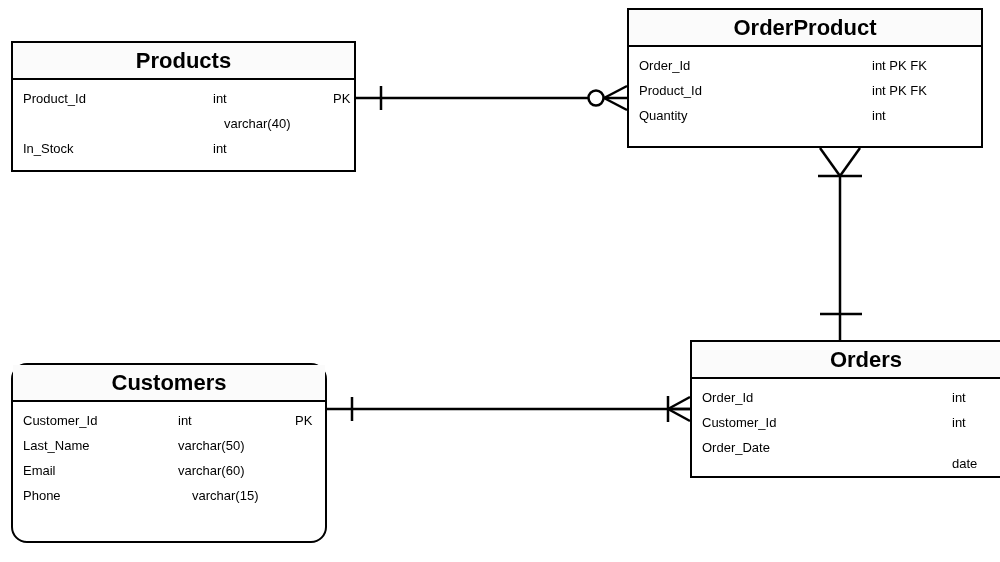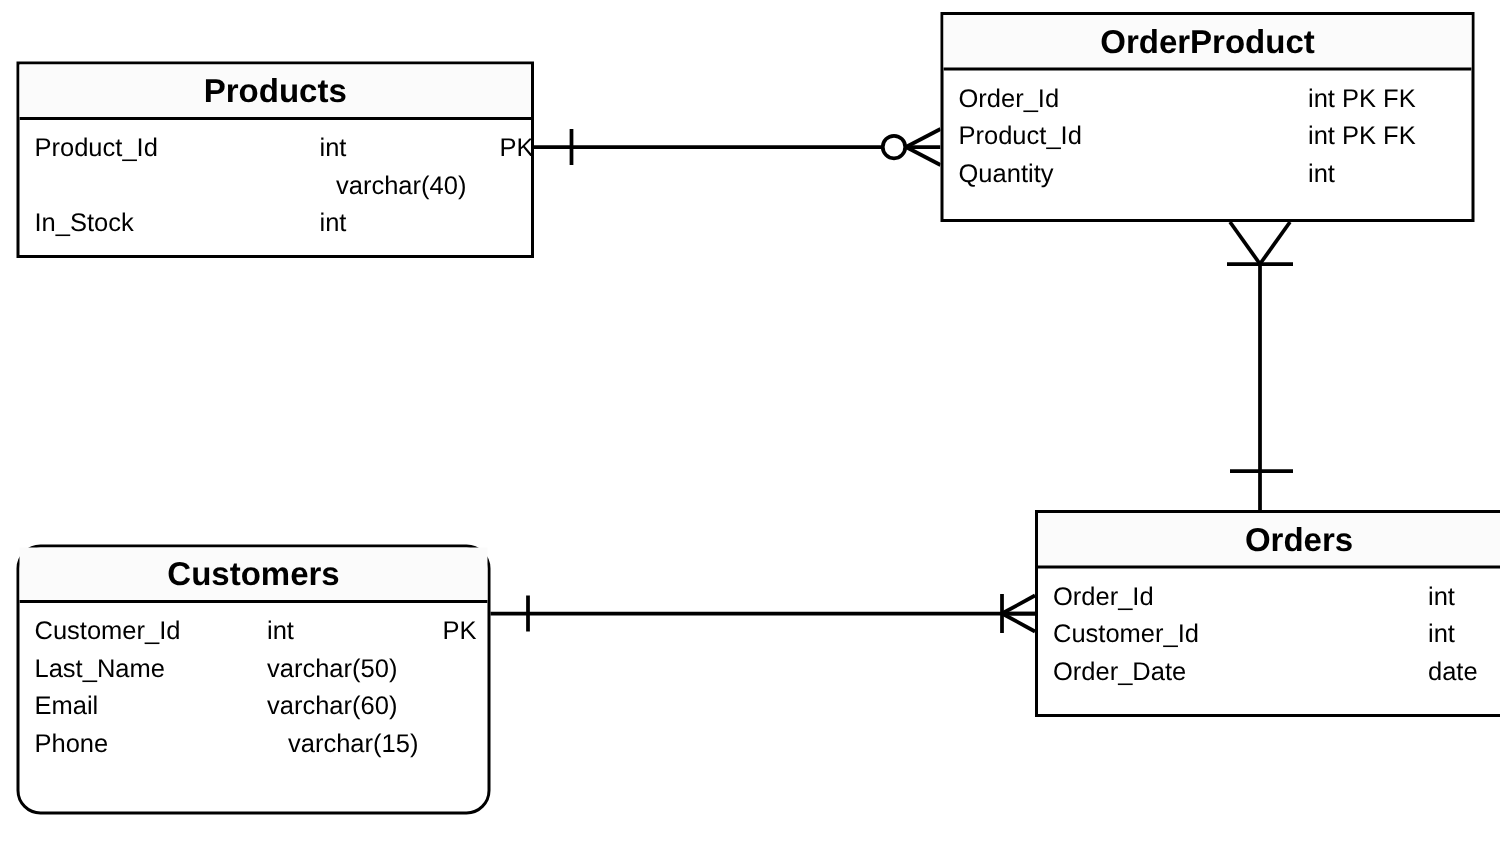--- a/index.html
+++ b/index.html
@@ -37,21 +37,21 @@
   }
   .entity-body {
     position: relative;
     padding: 6px 0 8px 0;
   }
   .attr-row {
     position: relative;
     height: 25px;
     line-height: 25px;
     white-space: nowrap;
-    font-size: 17px;
+    font-size: 13px;
     color: #000000;
   }
   .attr-name {
     position: absolute;
     left: 10px;
   }
   .attr-type {
     position: absolute;
   }
   .attr-key {
@@ -183,19 +183,19 @@
         <span class="attr-type" style="left:260px;">int</span>
 
       </div>
       <div class="attr-row">
         <span class="attr-name">Customer_Id</span>
         <span class="attr-type" style="left:260px;">int</span>
 
       </div>
       <div class="attr-row">
         <span class="attr-name">Order_Date</span>
-        <span class="attr-type" style="left:260px;">date</span>
+        <span class="attr-type" style="left:260px;margin-top:16px;">date</span>
         <span class="attr-key" style="left:310px;"></span>
       </div>
     </div>
   </div>
 
 </div>
 
 </body></html>

